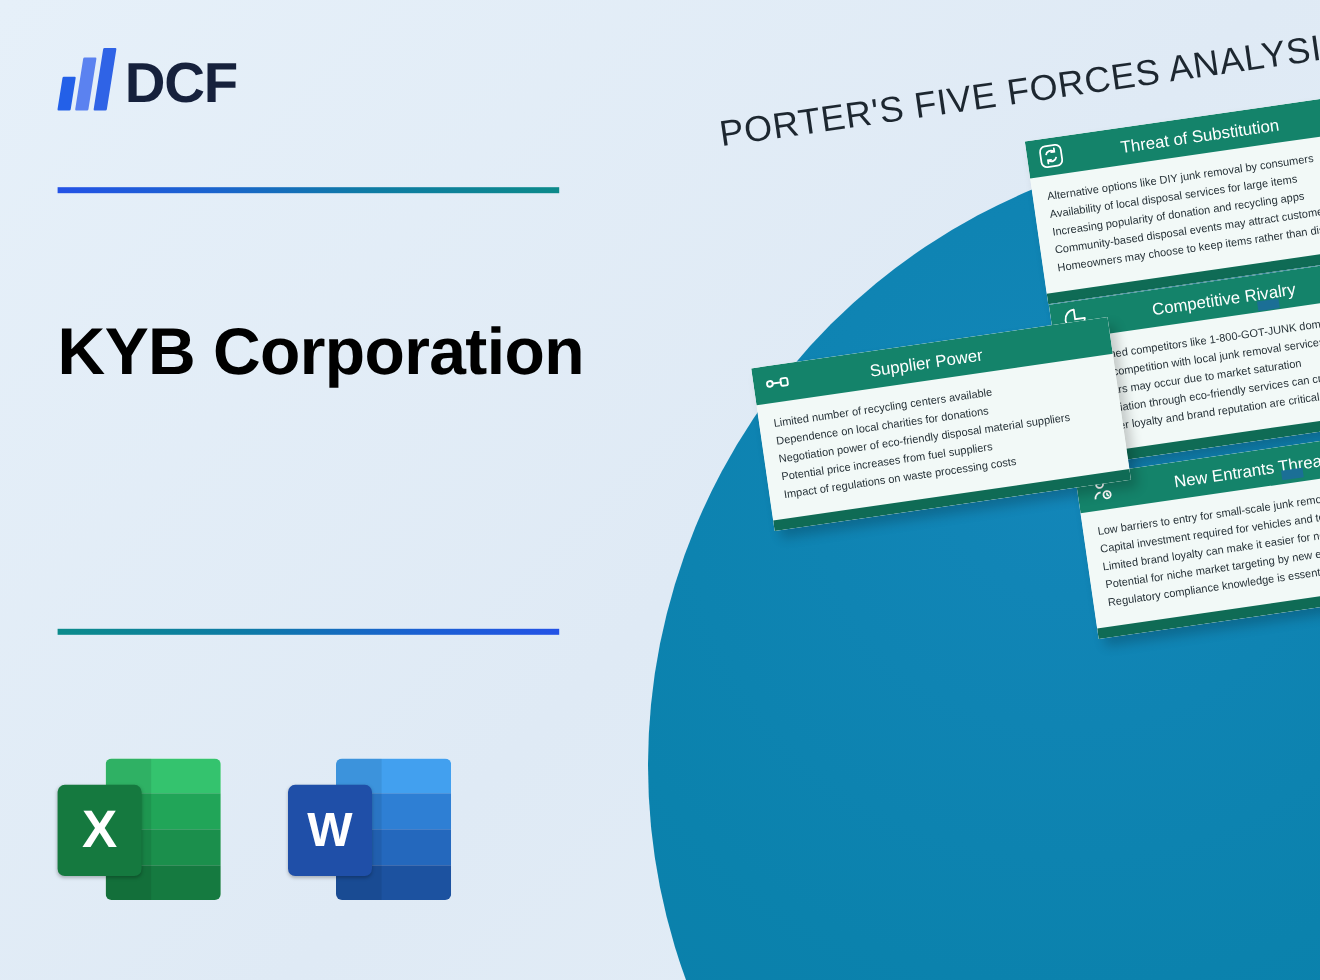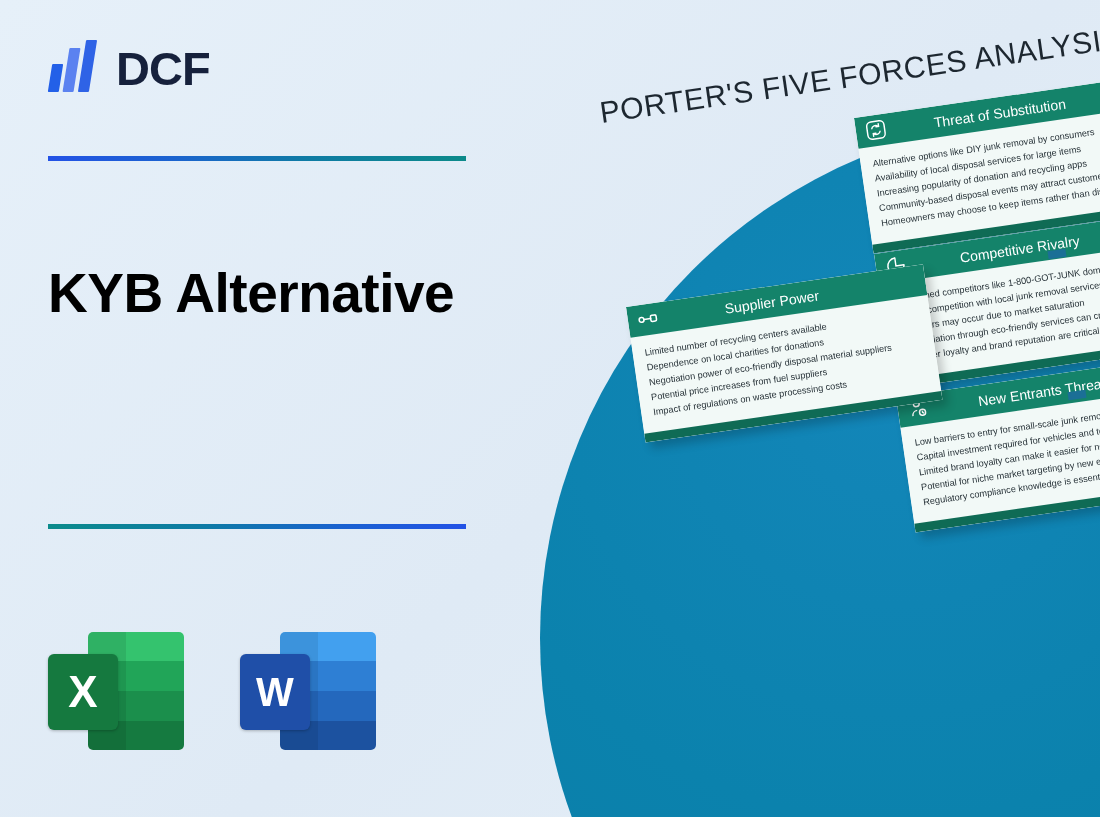--- a/index.html
+++ b/index.html
@@ -12,21 +12,21 @@
     position:absolute;inset:0;
     background:linear-gradient(135deg,#e6f0f9 0%,#dfeaf5 55%,#e4eef7 100%);
     overflow:hidden;
   }
 
   
   .left{
     position:absolute;left:0;top:0;width:520px;height:817px;z-index:6;
   }
   .logo{
-    position:absolute;left:48px;top:40px;display:flex;align-items:center;gap:12px;
+    position:absolute;left:48px;top:40px;display:flex;align-items:center;
   }
   .logo-mark{position:relative;width:56px;height:56px;}
   .logo-mark span{position:absolute;bottom:4px;display:block;border-radius:1px;
      transform:skewX(-9deg);}
   .bar1{left:2px;width:11px;height:28px;background:#2360e8;}
   .bar2{left:18px;width:11px;height:44px;background:#5b82f0;}
   .bar3{left:34px;width:11px;height:52px;background:#2f63e6;}
   .logo-text{
     font-size:47px;font-weight:700;letter-spacing:-1px;color:#16213c;
     font-family:"Liberation Sans", sans-serif;line-height:1;
@@ -237,21 +237,21 @@
         <span class="bar1"></span>
           <span class="bar2"></span>
           <span class="bar3"></span>
       </span>
       <span class="logo-text">DCF</span>
     </div>
 
     <div class="rule-top"></div>
 
     <div class="headline">
-      <span>KYB Alternative</span>
+      <span>KYB Corporation</span>
     </div>
 
     <div class="rule-bottom"></div>
 
     <div class="office">
       <div class="oicon">
         <div class="x-doc">
           <i class="xs1"></i>
             <i class="xs2"></i>
             <i class="xs3"></i>

